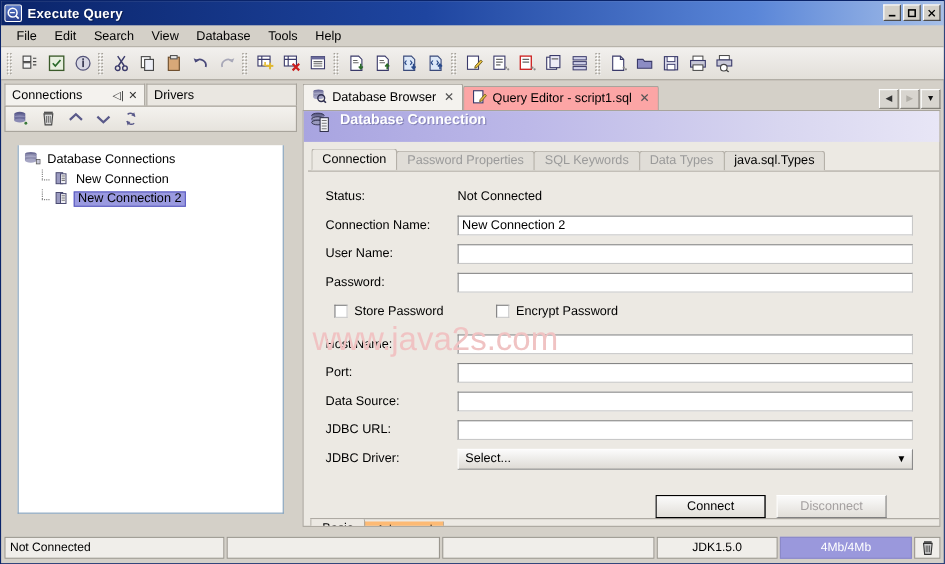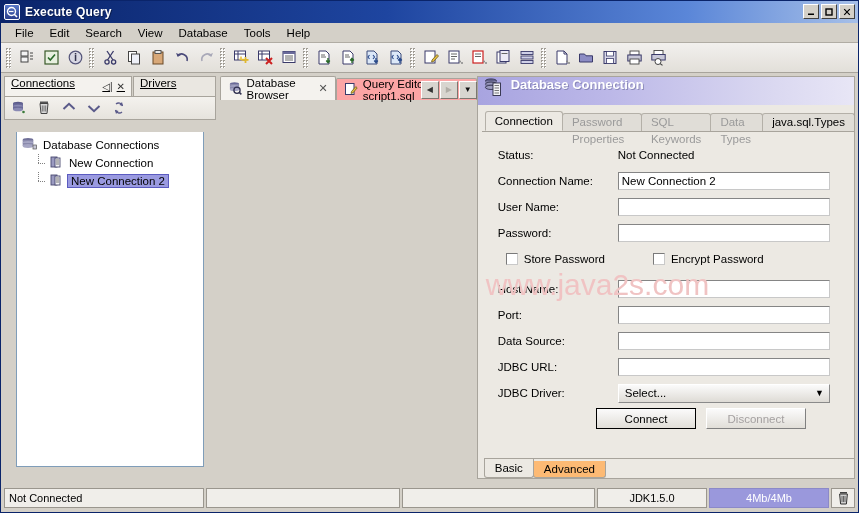--- a/index.html
+++ b/index.html
@@ -112,24 +112,23 @@
     background: #d4d0c8;
   }
   #left-tabs {
     display: flex; height: 20px;
     align-items: stretch;
   }
   .panel-tab {
     background: #ece9e3;
     border: 1px solid #a8a49c;
     border-bottom: none;
-    display: flex; 
+    display: flex; align-items: center;
     padding: 0 6px;
     font-size: 11.5px;
-    text-decoration: underline;
   }
   .panel-tab.sel {
     background: #f4f2ee;
     flex: 0 0 auto;
     width: 128px;
     justify-content: space-between;
   }
   .panel-tab.alt {
     background: #eae7e1;
     flex: 1 1 auto;
@@ -179,21 +178,21 @@
     content: ''; position: absolute; left: 5px; top: 9px; width: 7px;
     border-top: 1px dotted #808080;
   }
   .tree-elbow.last::before { bottom: 9px; }
 
   #splitter { width: 5px; background: #d4d0c8; }
 
   
   #right-panel {
     flex: 1 1 auto;
-    display: flex; flex-direction: row;
+    display: flex; flex-direction: column;
     position: relative;
   }
   #doc-tabs {
     height: 24px; display: flex; align-items: flex-end;
     position: relative;
   }
   .doc-tab {
     display: flex; align-items: center; gap: 5px;
     height: 22px;
     padding: 0 7px;
@@ -319,21 +318,21 @@
     border: 1px solid #7a7a7a;
     border-right-color: #c9c9c9;
     border-bottom-color: #c9c9c9;
     flex: 0 0 auto;
   }
   .cb-label { font-size: 11.5px; margin-left: 6px; }
   .cb-gap { width: 48px; }
 
   #btn-row {
     display: flex; justify-content: flex-end;
-    gap: 10px; margin: 4px 24px 0 0;
+    gap: 10px; margin: 22px 24px 0 0;
   }
   .btn {
     min-width: 100px; height: 21px;
     background: linear-gradient(#fbfbfb, #e1ded8);
     border-top: 1px solid #ffffff;
     border-left: 1px solid #ffffff;
     border-right: 1px solid #808080;
     border-bottom: 1px solid #808080;
     display: flex; align-items: center; justify-content: center;
     font-size: 11.5px; color: #000;

